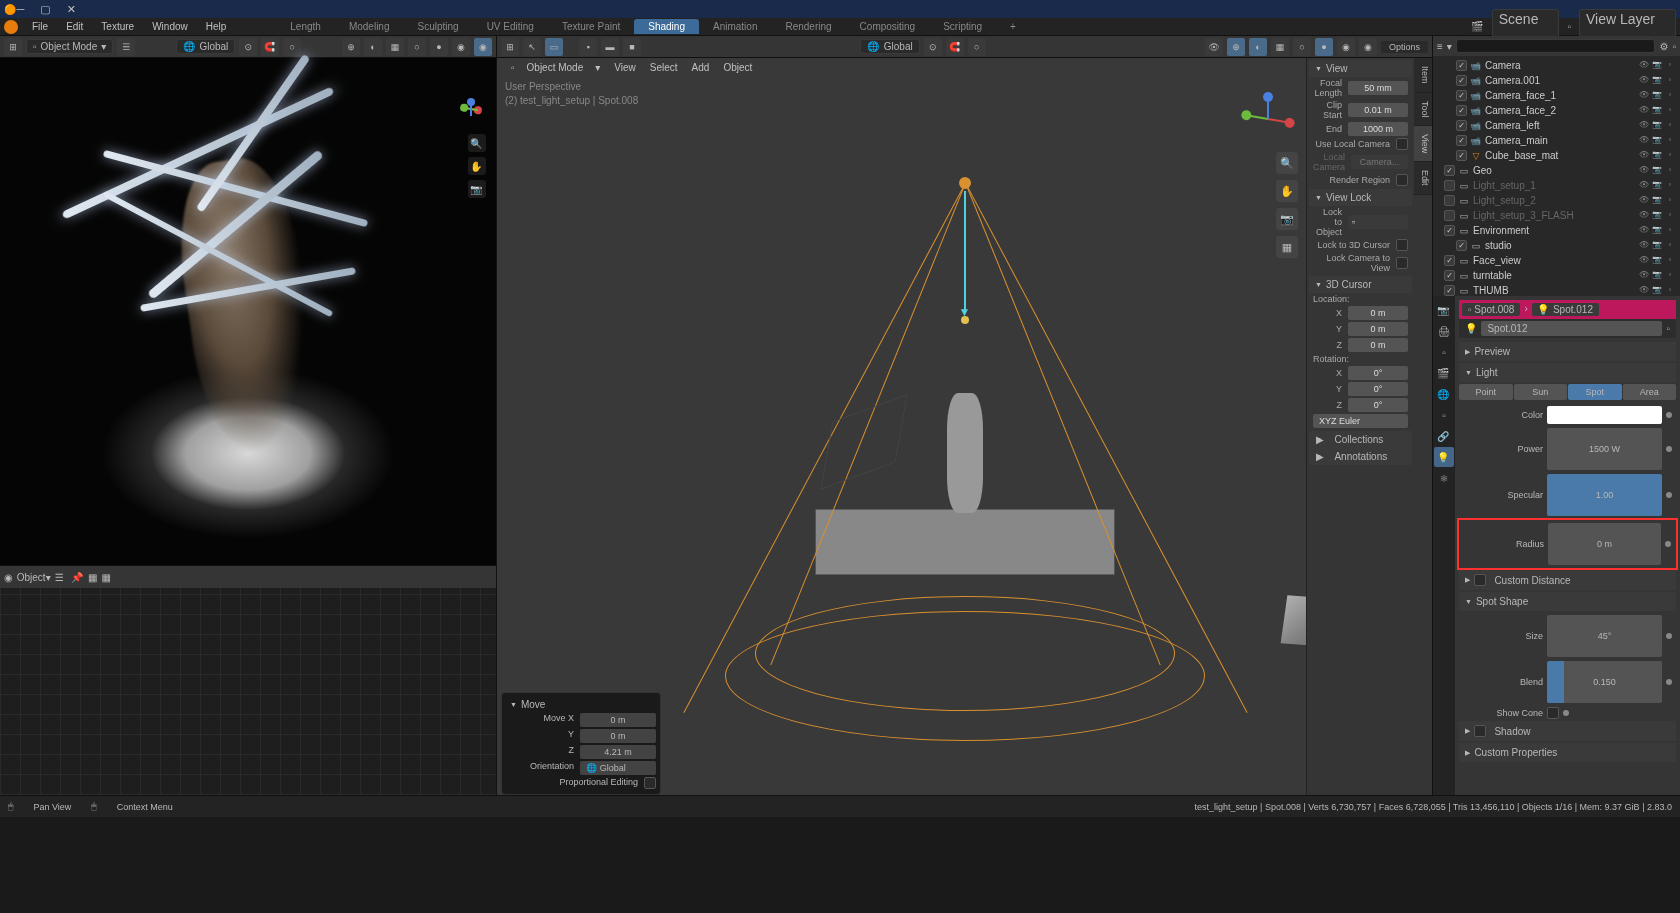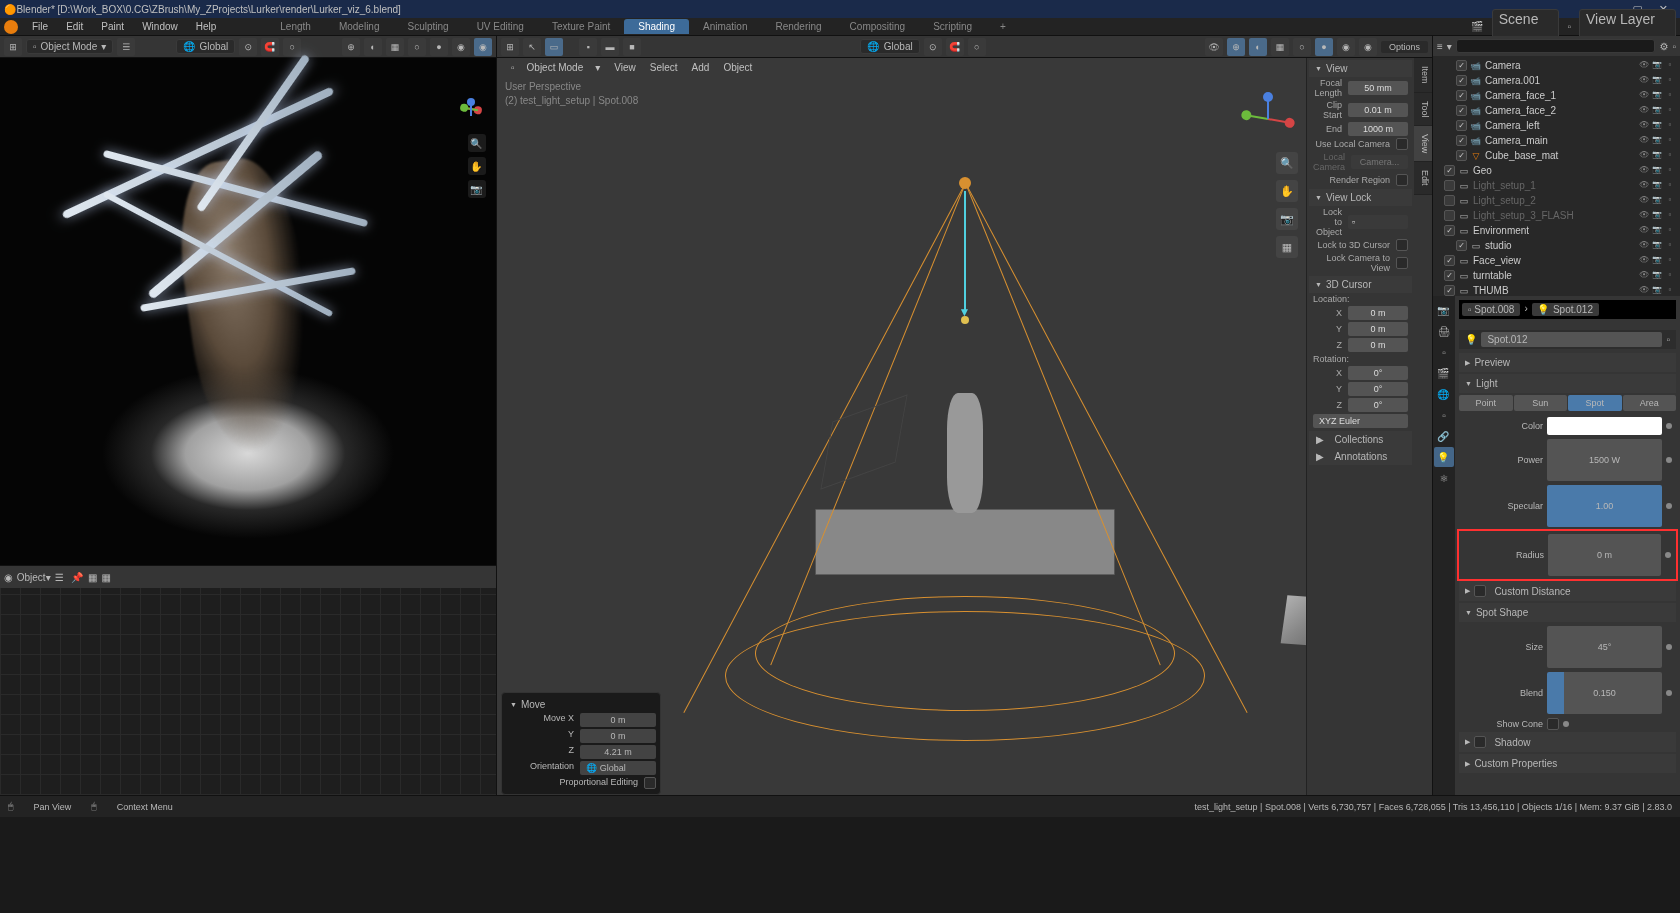--- a/index.html
+++ b/index.html
@@ -119,21 +119,21 @@
 .out-tog { width:12px; height:12px; font-size:8px; color:#888; text-align:center;}
 .out-check { width:11px; height:11px; background:#3a3a3a; border:1px solid #555; border-radius:2px; display:flex;align-items:center;justify-content:center;font-size:8px;}
 .out-check.on::after{content:'✓';color:#ccc;}
 
 
 .properties { flex:1; background: #353535; display:flex;}
 .prop-tabs { width: 22px; background:#232323; display:flex; flex-direction:column; gap:1px; padding-top:4px;}
 .prop-tab { width:20px; height:20px; display:flex; align-items:center; justify-content:center; border-radius:2px; font-size:10px; margin-left:1px;}
 .prop-tab.active { background:#446688;}
 .prop-content { flex:1; padding:4px; overflow:hidden;}
-.breadcrumb { display:flex; gap:4px; padding:3px; font-size:10px; background:#000000; margin-bottom:11px;}
+.breadcrumb { display:flex; gap:4px; padding:3px; font-size:10px; background:#be185d; margin-bottom:0;}
 .bc-item { background:#3a3a3a; padding:1px 6px; border-radius:2px;}
 .datablock { display:flex; padding:2px; background:#2d2d2d; margin-bottom:4px;}
 .db-field { flex:1; background:#545454; padding:2px 6px; font-size:10px; border-radius:2px;}
 .p-section-h { padding:4px 6px; font-size:10px; display:flex; align-items:center; gap:4px; background:#3a3a3a; margin-bottom:2px;}
 .p-section-h::before { content:'▼'; font-size:7px;}
 .p-section-h.collapsed::before { content:'▶';}
 .light-types { display:flex; gap:1px; margin-bottom:4px;}
 .lt-btn { flex:1; background:#545454; text-align:center; padding:3px; font-size:9px; border-radius:2px;}
 .lt-btn.active { background:#4a7aaa;}
 .p-row { display:flex; align-items:center; padding:2px 4px; gap:4px;}
@@ -158,33 +158,32 @@
 .left-giz .lg-y { position:absolute; width:14px; height:2px; background:#6cbb3c; top:50%; left:50%; transform:rotate(-170deg);} .left-giz .lg-y::after{content:'';position:absolute;right:-4px;top:-3px;width:8px;height:8px;background:#6cbb3c;border-radius:50%;}
 .left-giz .lg-z { position:absolute; width:14px; height:2px; background:#4a80e0; top:50%; left:50%; transform:rotate(-90deg);} .left-giz .lg-z::after{content:'';position:absolute;right:-4px;top:-3px;width:8px;height:8px;background:#4a80e0;border-radius:50%;}
 .left-nav { position:absolute; right:10px; top:76px; display:flex; flex-direction:column; gap:5px;}
 .left-nav div { width:18px;height:18px;background:#2a2a2a99;border-radius:3px;display:flex;align-items:center;justify-content:center;font-size:10px;}
 </style>
 </head>
 <body>
 
 <div class="titlebar">
   <span>🟠</span>
-  <span class="title">Blender* [D:\Work_BOX\0.CG\ZBrush\My_ZProjects\Lurker\render\Lurker_viz_6.blend]</span>
   <div class="win-controls">
     <span>─</span>
     <span>▢</span>
     <span>✕</span>
   </div>
 </div>
 
 <div class="topmenu">
   <div class="blender-icon"></div>
   <span class="menu-item">File</span>
   <span class="menu-item">Edit</span>
-  <span class="menu-item">Paint</span>
+  <span class="menu-item">Texture</span>
   <span class="menu-item">Window</span>
   <span class="menu-item">Help</span>
   <div class="tabs">
     <span class="tab">Length</span>
     <span class="tab">Modeling</span>
     <span class="tab">Sculpting</span>
     <span class="tab">UV Editing</span>
     <span class="tab">Texture Paint</span>
     <span class="tab active">Shading</span>
     <span class="tab">Animation</span>

